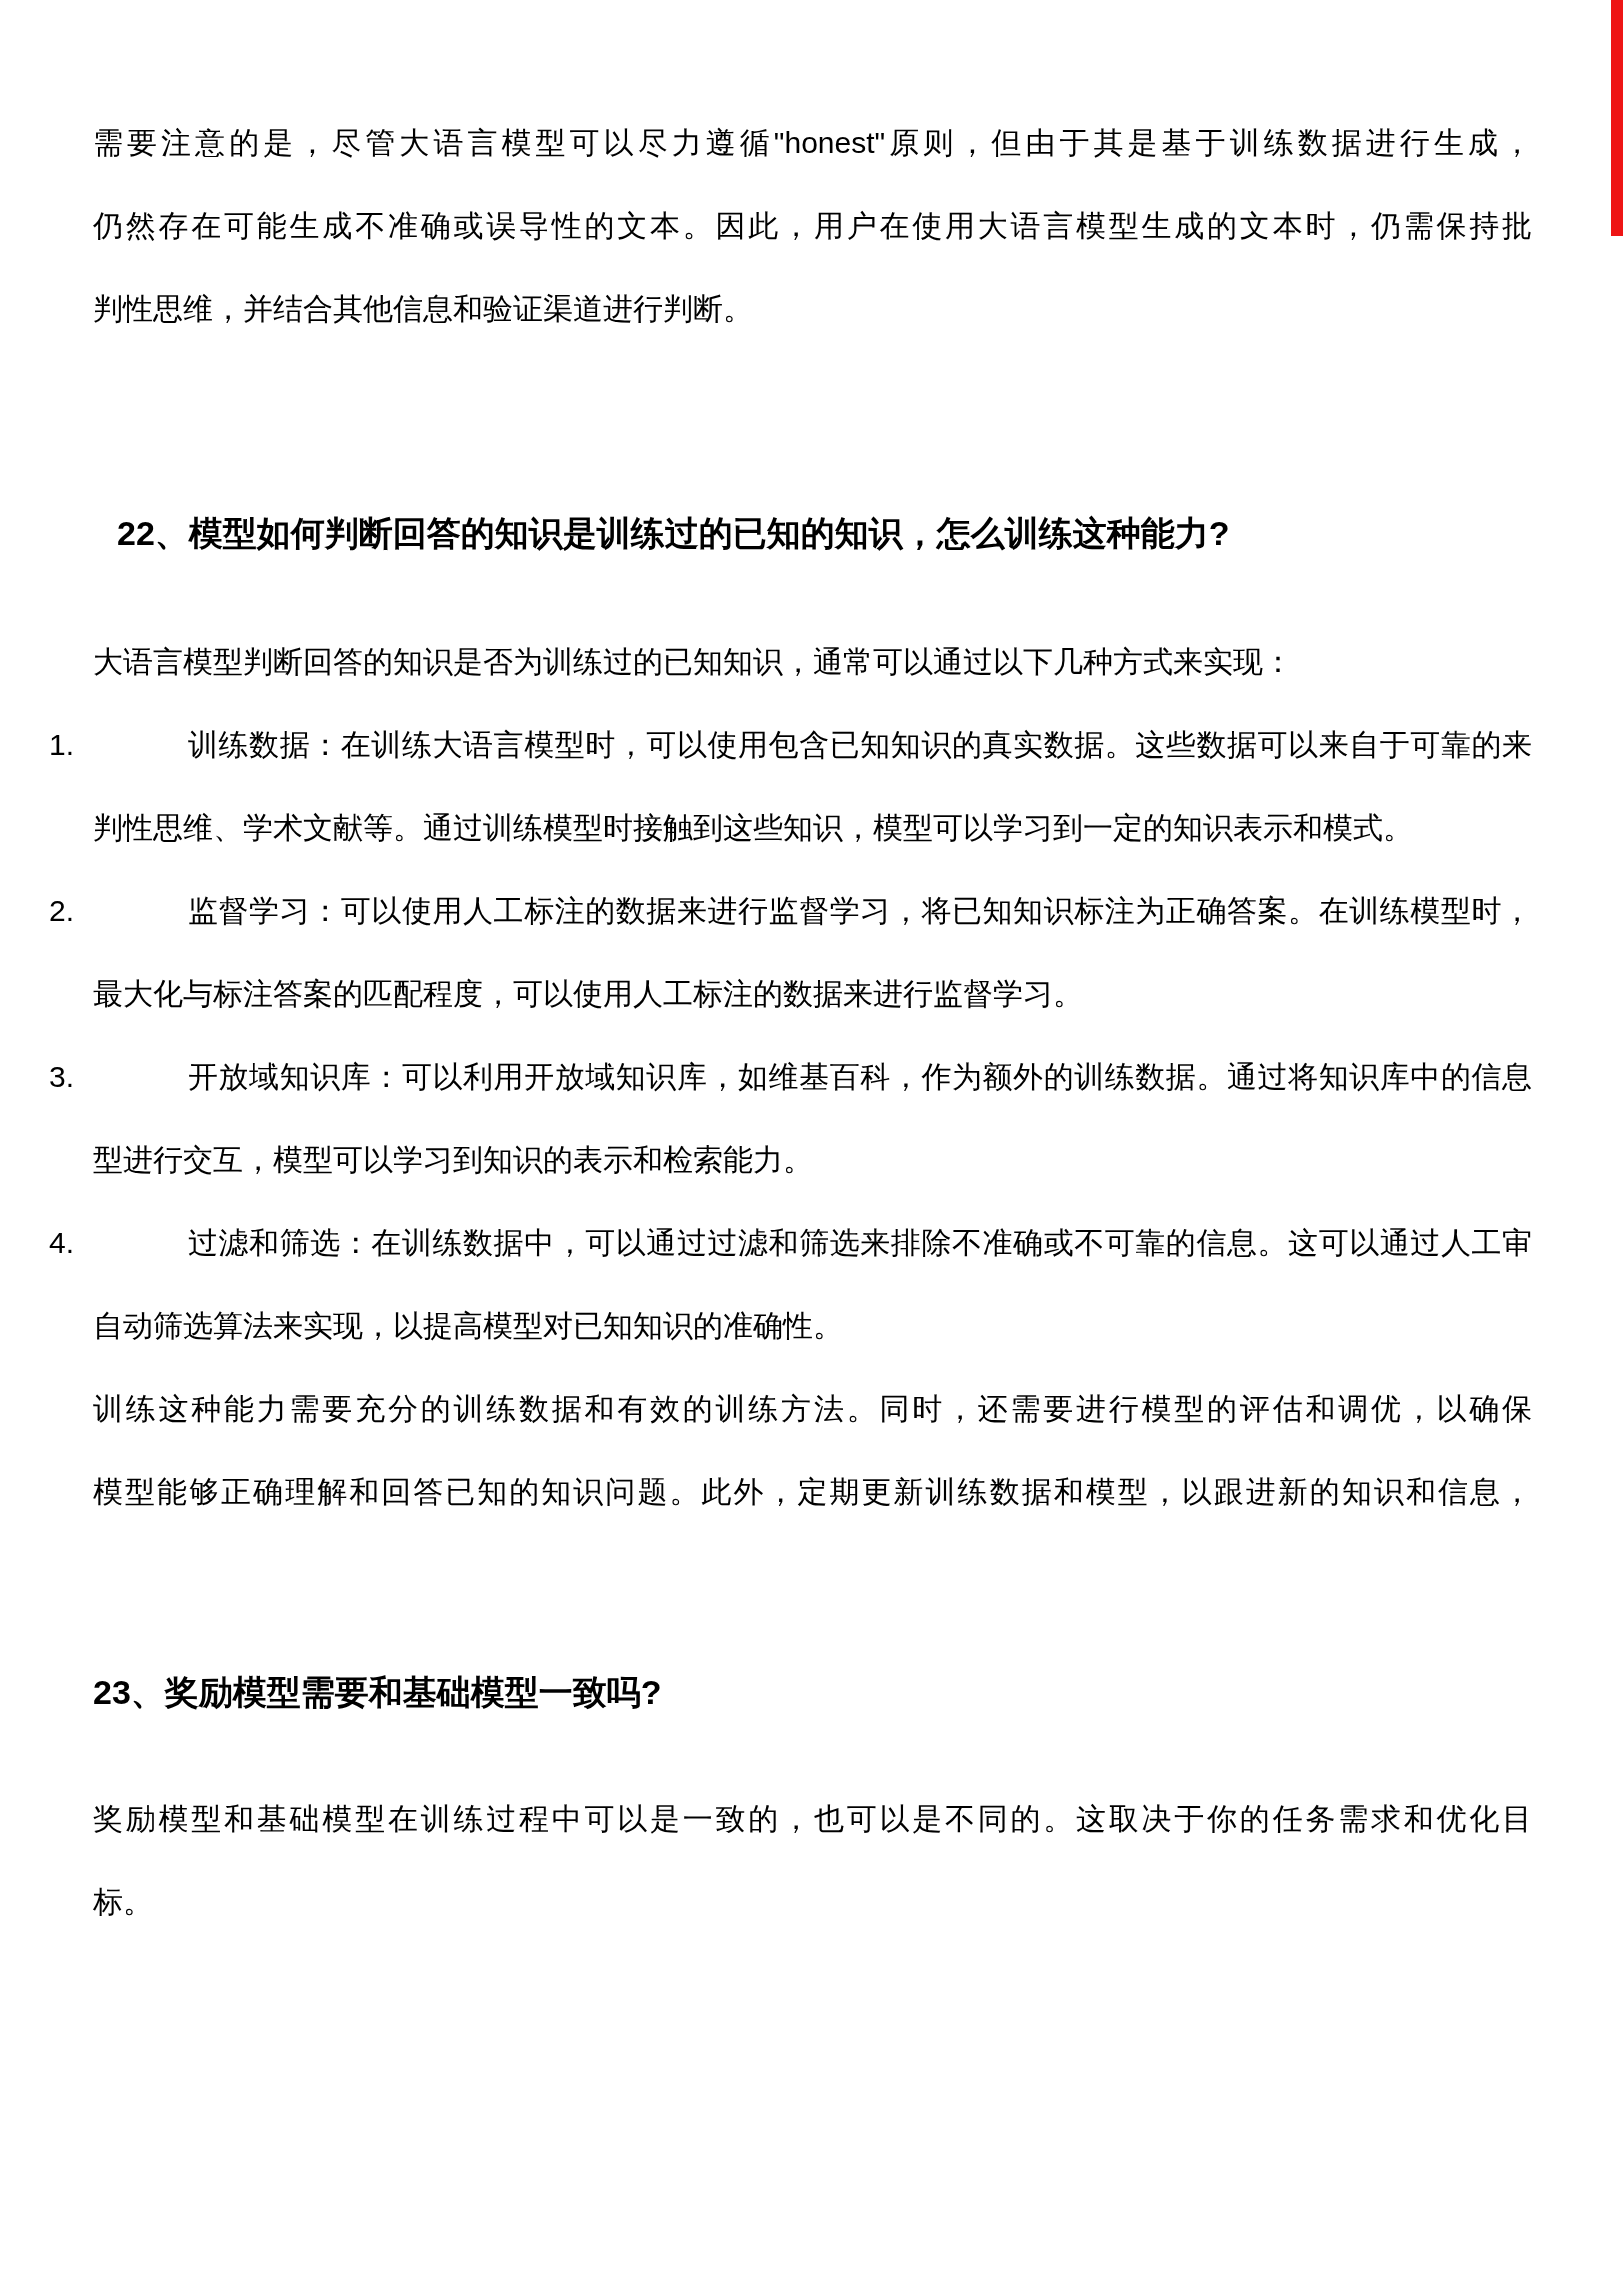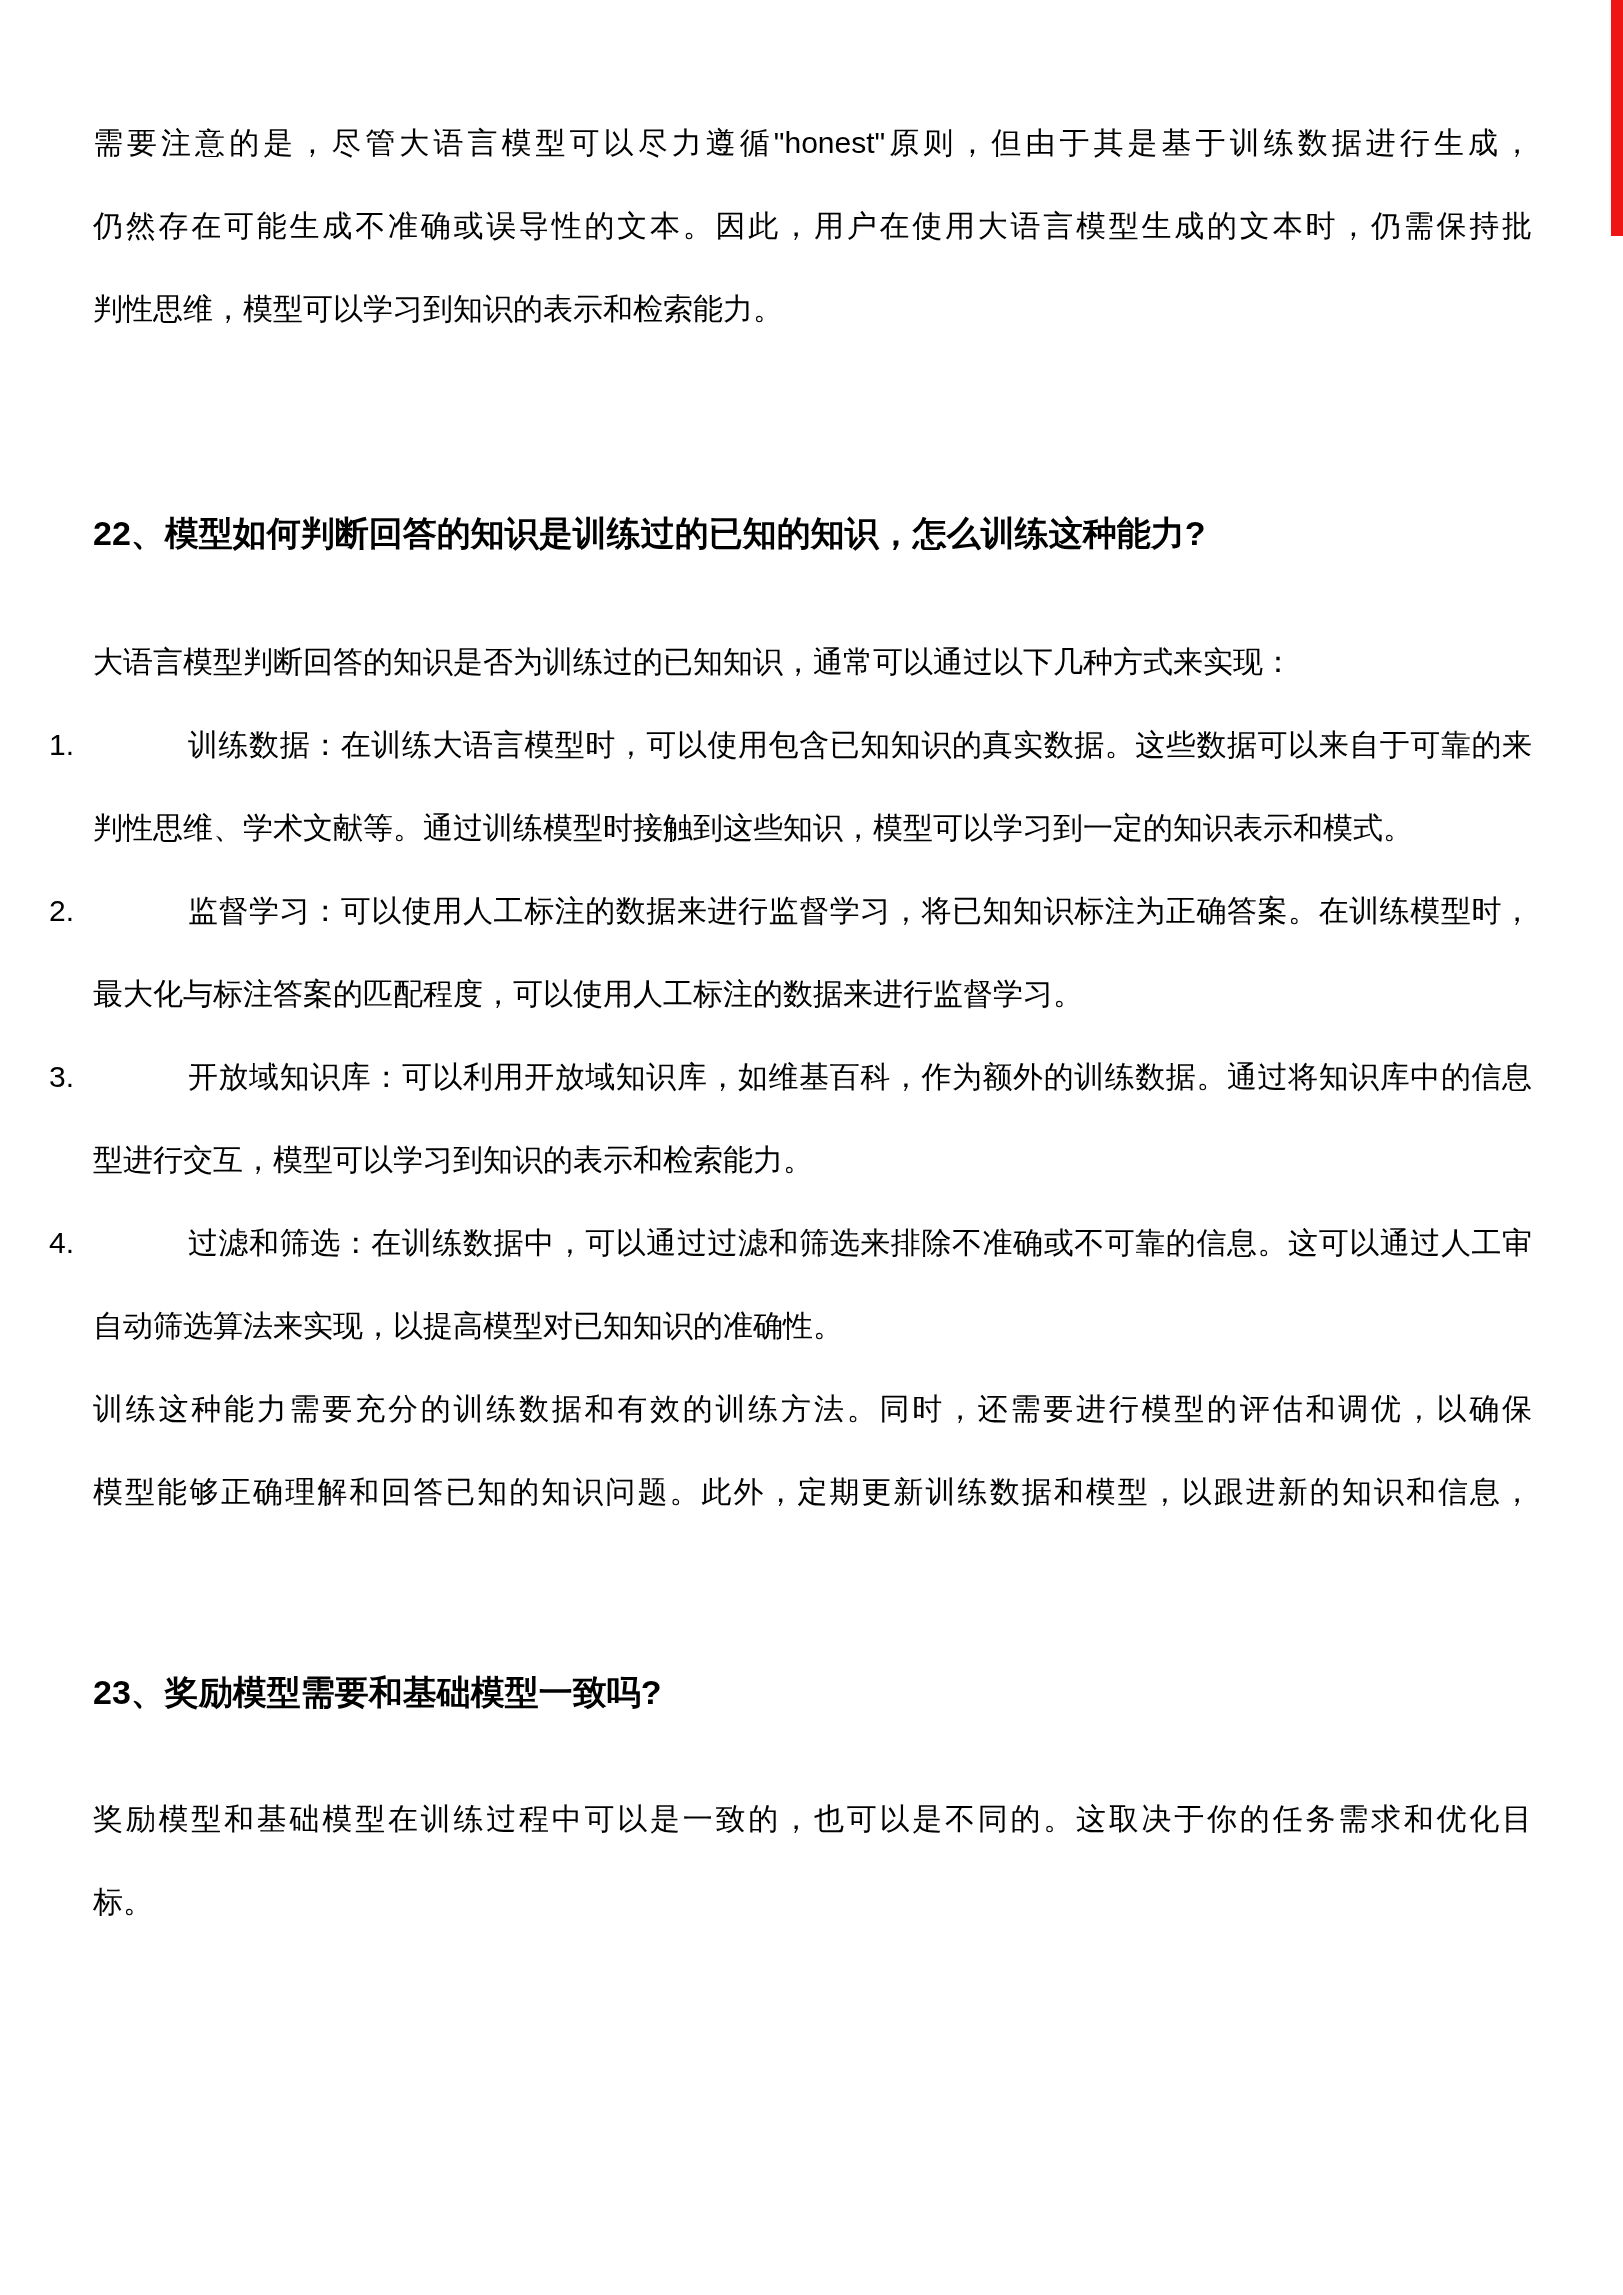--- a/index.html
+++ b/index.html
@@ -27,21 +27,21 @@
   }
   
   .line.fill { text-align-last: justify; white-space: normal; overflow: hidden; }
   .heading {
     font-size: 34px;
     font-weight: bold;
     line-height: 45px;
     height: 45px;
     white-space: nowrap;
   }
-  .h22 { margin-top: 161px; }
+  .h22 { margin-top: 161px; margin-left: 24px; }
   .after-heading { margin-top: 64px; }
   .h23 { margin-top: 137px; }
   .final-para { margin-top: 62px; }
   .item { position: relative; }
   .item .num {
     position: absolute;
     left: -44px;
     top: 0;
     font-size: 30px;
     line-height: 83px;
@@ -60,21 +60,21 @@
 
 <div class="page">
 
   <div class="bookmark" style="background: rgb(238, 21, 21);"></div>
 
   <div class="content">
 
     <div>
       <div class="line fill">需要注意的是，尽管大语言模型可以尽力遵循"honest"原则，但由于其是基于训练数据进行生成，</div>
       <div class="line fill">仍然存在可能生成不准确或误导性的文本。因此，用户在使用大语言模型生成的文本时，仍需保持批</div>
-      <div class="line">判性思维，模型可以学习到知识的表示和检索能力。</div>
+      <div class="line">判性思维，并结合其他信息和验证渠道进行判断。</div>
     </div>
 
     <div class="heading h22">22、模型如何判断回答的知识是训练过的已知的知识，怎么训练这种能力?</div>
 
     <div class="line after-heading">大语言模型判断回答的知识是否为训练过的已知知识，通常可以通过以下几种方式来实现：</div>
 
     <div>
       <div class="item">
         <span class="num">1.</span>
         <div class="line fill first">训练数据：在训练大语言模型时，可以使用包含已知知识的真实数据。这些数据可以来自于可靠的来源，</div>

